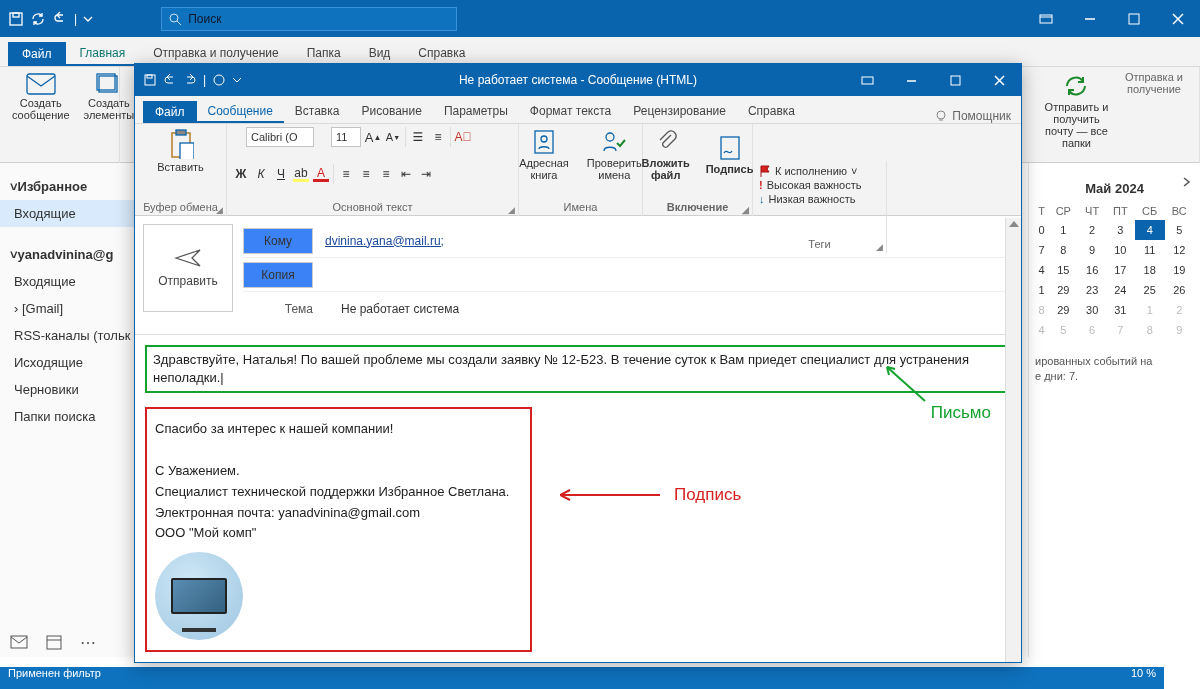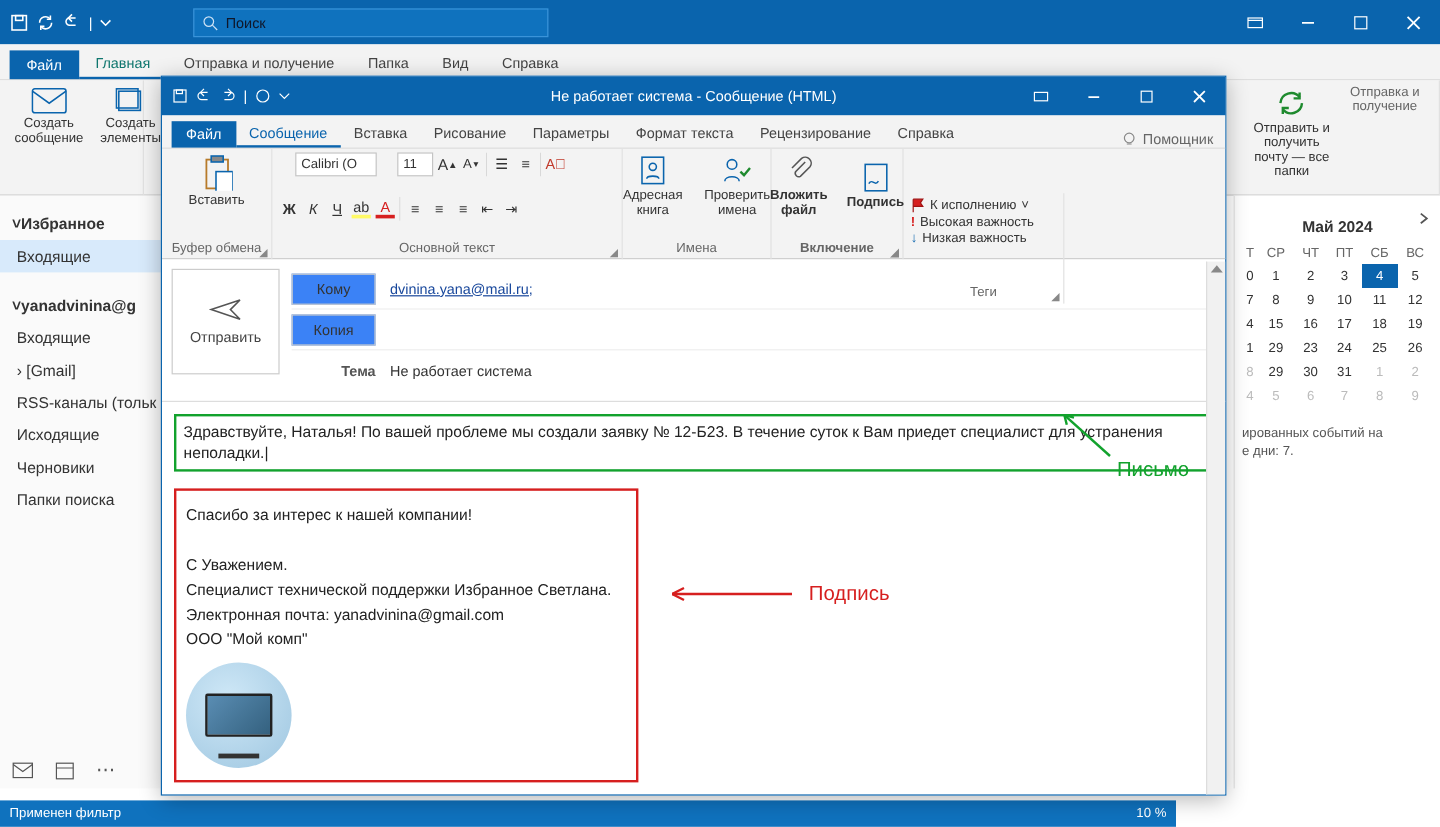--- a/index.html
+++ b/index.html
@@ -29,21 +29,21 @@
   .cal{position:absolute;right:0;top:163px;width:172px;bottom:32px;background:#fff;border-left:1px solid #e5e5e5;padding:18px 6px 6px 6px;}
   .cal h4{text-align:center;font-weight:600;font-size:13px;margin-bottom:6px;}
   .cal table{width:100%;border-collapse:collapse;font-size:11px;text-align:center;}
   .cal th{color:#666;font-weight:400;padding:3px 0;}
   .cal td{padding:4px 0;color:#333;}
   .cal td.dim{color:#bbb;}
   .cal td.today{background:#0a64ad;color:#fff;}
   .cal .note{font-size:11px;color:#555;margin-top:14px;line-height:1.4;}
   .chev{position:absolute;right:8px;top:14px;}
   
-  .status{position:absolute;left:0;bottom:0;width:980px;height:22px;background:#0f72be;color:#fff;font-size:11px;display:flex;align-items:center;padding:0 8px;}
+  .status{position:absolute;left:0;bottom:0;width:1164px;height:22px;background:#0f72be;color:#fff;font-size:11px;display:flex;padding:0 8px;}
   
   .msg{position:absolute;left:134px;top:63px;width:888px;height:600px;background:#fff;border:1px solid #0a64ad;box-shadow:0 4px 18px rgba(0,0,0,.3);}
   .msg-title{height:32px;background:#0a64ad;color:#fff;display:flex;align-items:center;position:relative;}
   .msg-title .qat2{display:flex;gap:6px;padding:0 8px;align-items:center;}
   .msg-title .caption{position:absolute;left:0;right:0;text-align:center;font-size:12px;pointer-events:none;}
   .msg-title .wincontrols{height:32px;}
   .msg-title .wincontrols div{height:32px;}
   .msg-tabs{height:28px;background:#f3f3f3;border-bottom:1px solid #d9d9d9;display:flex;align-items:flex-end;}
   .msg-tabs .file{background:#0a64ad;color:#fff;padding:5px 12px;margin-left:8px;height:22px;display:flex;align-items:center;}
   .msg-tabs .tab{padding:5px 11px;color:#444;font-size:12px;}
@@ -56,32 +56,32 @@
   .fontbox{border:1px solid #c4c4c4;background:#fff;height:20px;font-size:11px;padding:0 4px;display:flex;align-items:center;margin-left:13px;}
   .ic16{width:16px;height:16px;display:inline-flex;align-items:center;justify-content:center;}
   .tag-line{font-size:11px;color:#333;display:flex;align-items:center;gap:4px;padding:1px 0;}
   
   .compose{display:flex;padding:8px;gap:0;border-bottom:1px solid #ddd;}
   .sendbox{width:90px;height:88px;border:1px solid #ccc;display:flex;flex-direction:column;align-items:center;justify-content:center;gap:6px;color:#444;}
   .fields{flex:1;margin-left:10px;}
   .fieldrow{display:flex;align-items:center;height:34px;border-bottom:1px solid #eee;}
   .fieldrow:last-child{border-bottom:none;}
   .fieldbtn{width:70px;height:26px;border:1px solid #ccc;background:#3b82f6;display:flex;align-items:center;justify-content:center;font-size:12px;color:#333;margin-right:12px;}
-  .fieldlbl{width:70px;text-align:right;font-size:12px;color:#555;margin-right:12px;font-weight:bold;}
+  .fieldlbl{width:70px;text-align:right;font-size:12px;color:#555;margin-right:28px;}
   .fieldval{flex:1;font-size:12px;color:#333;}
   .fieldval a{color:#19489c;text-decoration:underline;}
   
   .body-area{position:relative;padding:10px;height:340px;}
   .greenbox{border:2px solid #12a22d;padding:4px 6px;font-size:13px;color:#222;line-height:1.4;}
   .redbox{border:2px solid #d61f1f;padding:10px 8px;font-size:13px;color:#222;line-height:1.6;margin-top:14px;width:387px;}
   .monitor{width:88px;height:88px;border-radius:50%;background:radial-gradient(circle at 40% 35%,#cfe8f7,#9ec6e0);margin-top:8px;position:relative;display:flex;align-items:center;justify-content:center;}
   .screen{width:56px;height:36px;background:linear-gradient(135deg,#5a8db3,#34617f);border:2px solid #222;border-radius:2px;}
   .stand{position:absolute;bottom:8px;width:34px;height:4px;background:#333;}
   .arrow-red{position:absolute;left:425px;top:150px;color:#d61f1f;font-size:17px;font-weight:500;display:flex;align-items:center;gap:4px;}
-  .arrow-green{position:absolute;right:30px;top:47px;color:#12a22d;font-size:17px;font-weight:500;}
+  .arrow-green{position:absolute;right:30px;top:68px;color:#12a22d;font-size:17px;font-weight:500;}
   .arrline{stroke:#d61f1f;stroke-width:2;fill:none;}
   .scrollbar{position:absolute;right:0;top:154px;width:16px;bottom:0;background:#f1f1f1;border-left:1px solid #ddd;}
   .scrollbar .tri{width:0;height:0;border-left:5px solid transparent;border-right:5px solid transparent;margin:3px auto;}
   .launcher{font-size:9px;color:#888;position:absolute;right:3px;bottom:1px;}
   .vsep{stroke:#c7c7c7;}
 </style>
 </head>
 <body>
 
 <div class="main-title">

